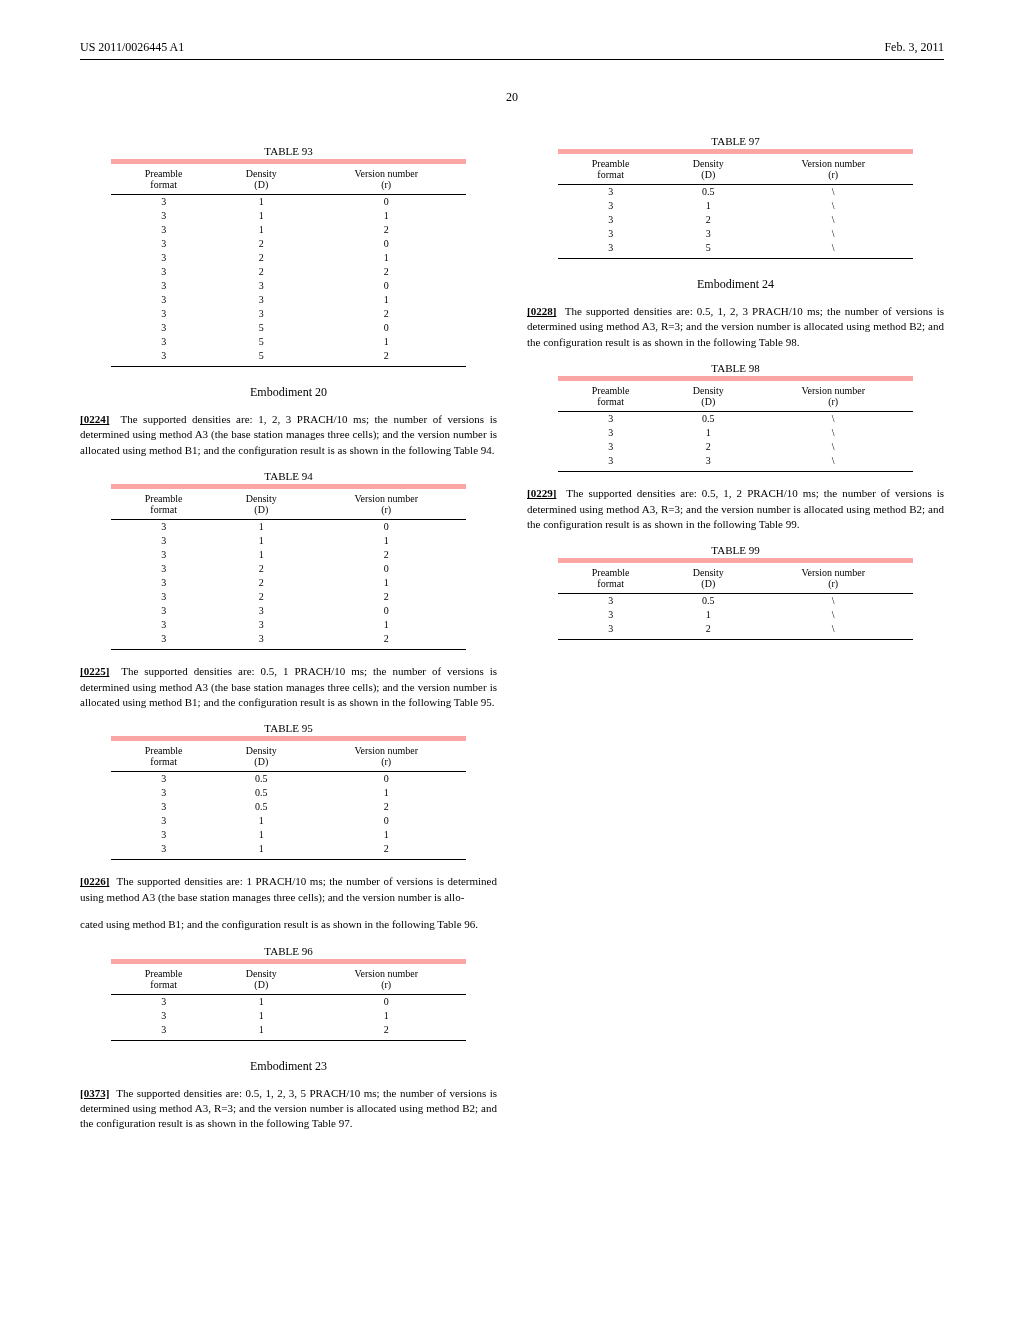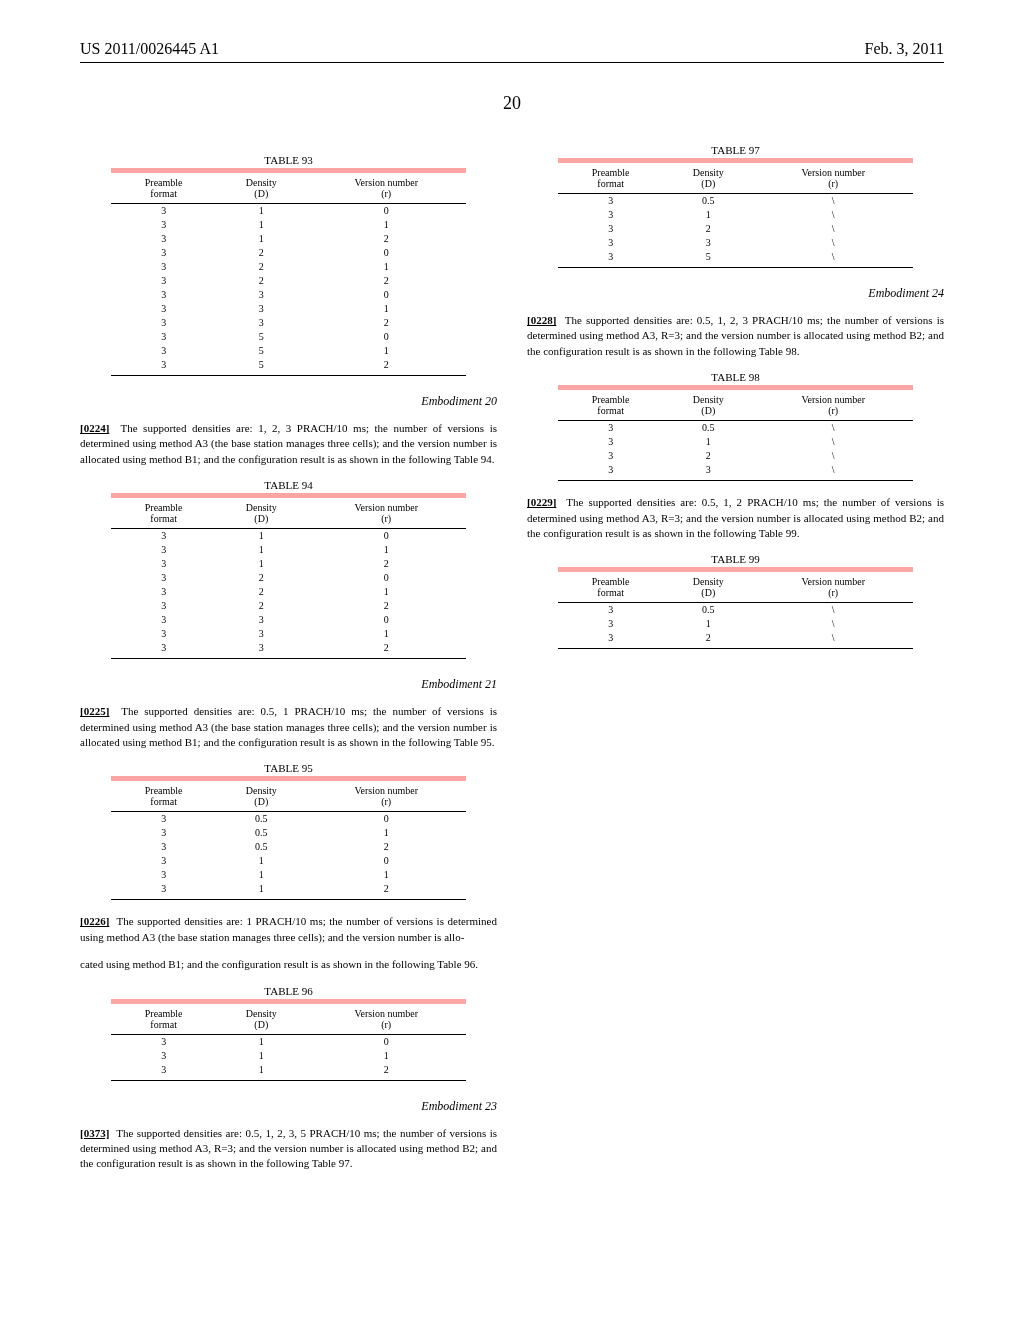--- a/index.html
+++ b/index.html
@@ -7,52 +7,51 @@
     font-size: 11px;
     margin: 0;
     padding: 40px 80px;
     width: 864px;
     color: #000;
     background: #fff;
   }
   .header {
     display: flex;
     justify-content: space-between;
-    font-size: 16px;
+    font-size: 12px;
     margin-bottom: 4px;
   }
   .header-line {
     border-bottom: 1.5px solid #000;
     margin-bottom: 30px;
   }
   .page-number {
     text-align: center;
-    font-size: 18px;
+    font-size: 12px;
     margin-bottom: 30px;
   }
   .columns {
     column-count: 2;
     column-gap: 30px;
     column-fill: auto;
     height: 1100px;
   }
   .para {
     text-align: justify;
     margin: 0 0 12px 0;
     line-height: 1.4;
   }
   .para-num {
     font-weight: bold;
     text-decoration: underline;
   }
   .embodiment-title {
-    text-align: right;
+    text-align: center;
     margin: 18px 0 12px 0;
     font-size: 12px;
-    font-style: italic;
   }
   .table-title {
     text-align: center;
     margin: 10px 0 2px 0;
     font-size: 11px;
   }
   table.data {
     border-collapse: collapse;
     width: 85%;
     margin: 0 auto 14px auto;
@@ -224,21 +223,20 @@
           </tr>
           <tr>
             <td>3</td>
             <td>3</td>
             <td>2</td>
           </tr>
         </tbody>
       </table>
   </div>
 
-  <div class="embodiment-title">Embodiment 21</div>
   <p class="para"><span class="para-num">[0225]</span>&nbsp;&nbsp;<span>The supported densities are: 0.5, 1 PRACH/10 ms; the number of versions is determined using method A3 (the base station manages three cells); and the version number is allocated using method B1; and the configuration result is as shown in the following Table 95.</span></p>
 
   <div class="nobreak">
     <div class="table-title">TABLE 95</div>
     <table class="data">
         <thead>
           <tr>
             <th>Preamble<br>format</th>
             <th>Density<br>(D)</th>
             <th>Version number<br>(r)</th>

